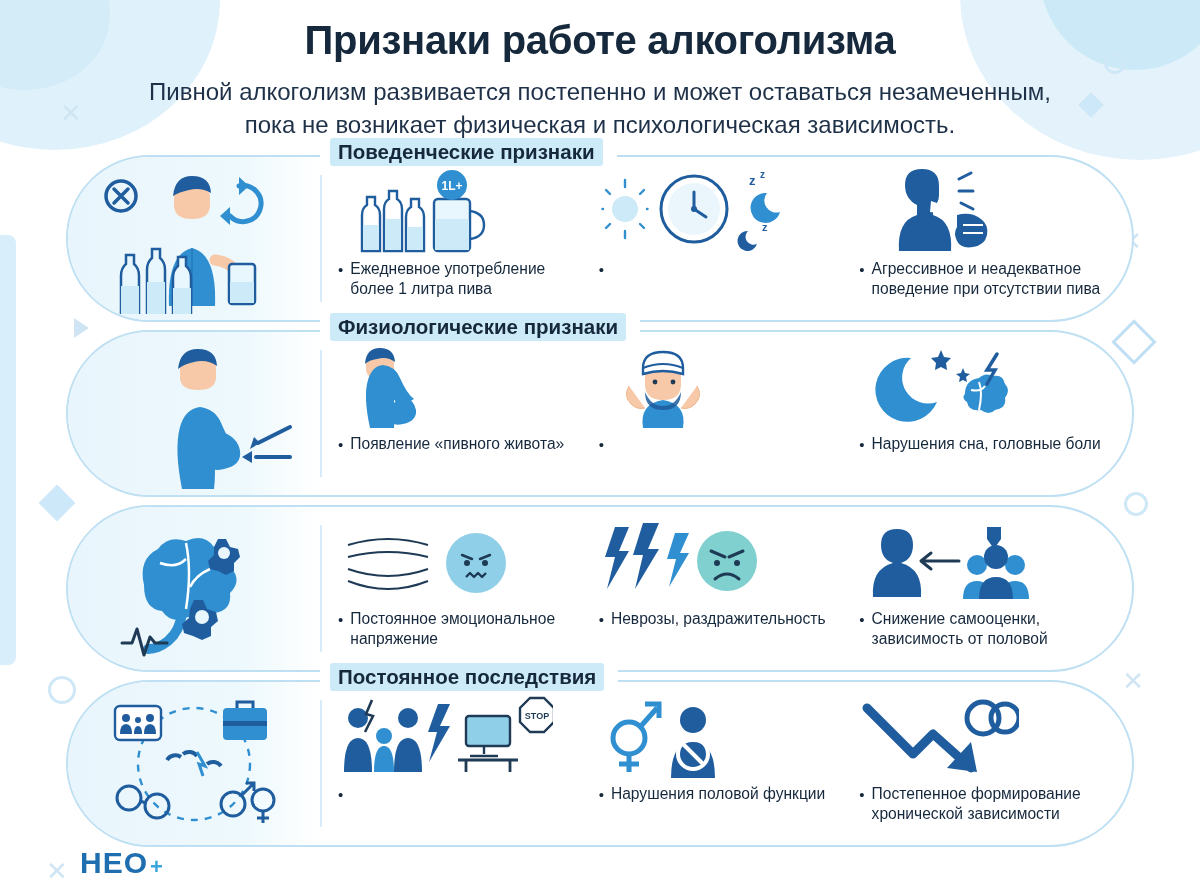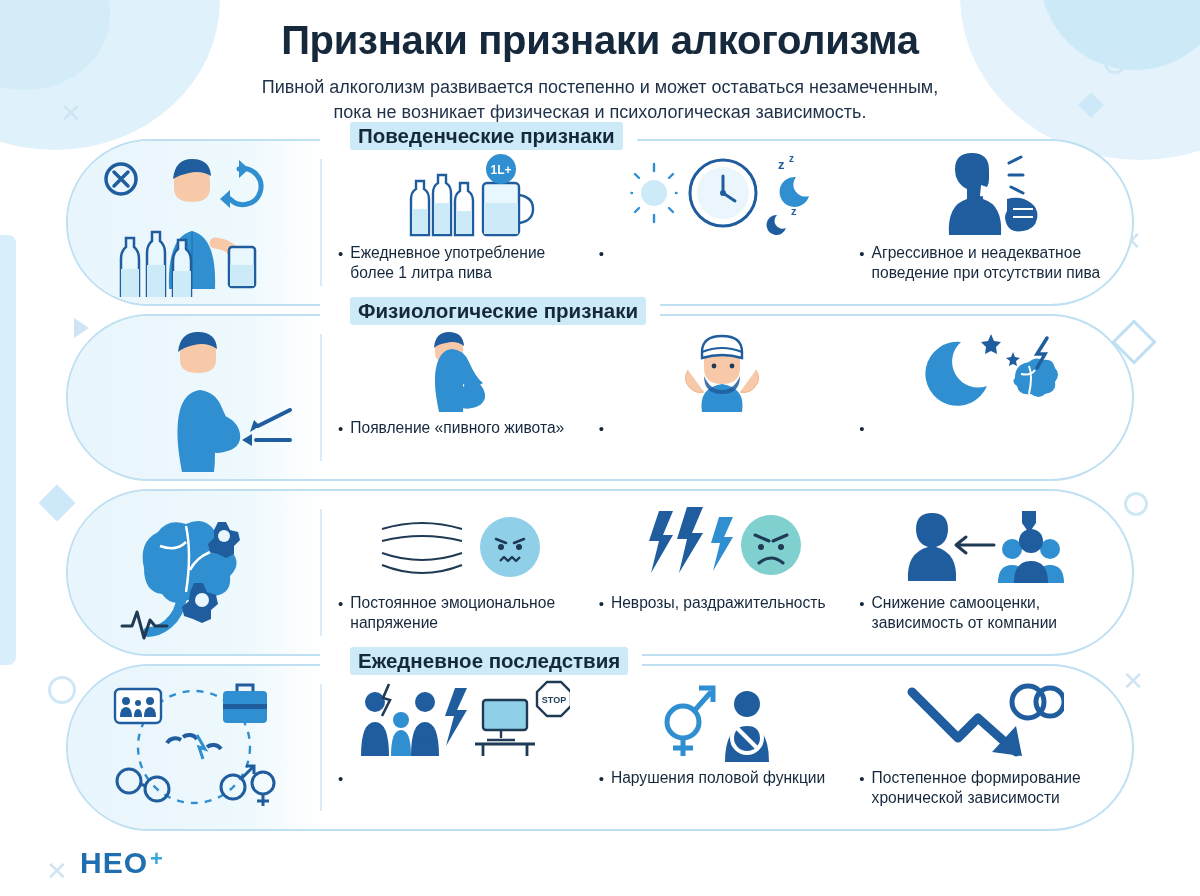--- a/index.html
+++ b/index.html
@@ -81,21 +81,21 @@
   .title {
     font-size: 40px;
     font-weight: bold;
     color: #16283c;
     letter-spacing: -0.3px;
     margin: 0;
   }
   .subtitle {
     margin: 12px auto 10px;
     width: 930px;
-    font-size: 18px;
+    font-size: 24px;
     line-height: 1.38;
     color: #1e3148;
   }
 
   
   .sections { position: relative; margin-top: 14px; }
   .section {
     position: relative;
     margin: 0 66px 8px 66px;
     height: 167px;
@@ -137,21 +137,20 @@
     flex-direction: column;
     align-items: center;
     justify-content: flex-start;
     padding: 0 6px;
     position: relative;
   }
   .item-art {
     height: 86px;
     display: flex;
     align-items: flex-end;
-    justify-content: center;
     width: 100%;
   }
   .item-text {
     display: flex;
     align-items: flex-start;
     font-size: 15.6px;
     line-height: 1.28;
     color: #16283c;
     width: 100%;
     padding-top: 6px;
@@ -172,29 +171,28 @@
     padding: 0 14px 0 10px;
     font-size: 20.5px;
     font-weight: bold;
     color: #16283c;
     white-space: nowrap;
   }
   .sec-label .hl {
     background: #cdeaf8;
     padding: 2px 8px 3px 8px;
     border-radius: 3px;
-    margin-left: 20px;
   }
 
   
   .footer {
     position: absolute;
     left: 80px; bottom: 16px;
     display: flex;
-    align-items: flex-start;
+    align-items: flex-end;
   }
   .logo-text {
     font-size: 30px;
     font-weight: bold;
     color: #1f6fb0;
     letter-spacing: 1px;
   }
   .logo-plus {
     font-size: 22px;
     font-weight: bold;
@@ -218,21 +216,21 @@
 <div class="bg-deco cross-deco" style="left:46px; top:858px;">✕</div>
 <div class="bg-deco diamond" style="left:44px; top:490px;"></div>
 <div class="bg-deco diamond outline" style="right:50px; top:326px;"></div>
 <div class="bg-deco diamond" style="right:100px; top:96px; width:18px; height:18px;"></div>
 <div class="bg-deco ring" style="right:74px; top:52px; width:16px; height:16px;"></div>
 <div class="bg-deco ring" style="right:52px; top:492px; width:18px; height:18px;"></div>
 <div class="bg-deco ring" style="left:48px; top:676px; width:22px; height:22px;"></div>
 <div class="bg-deco tri-deco" style="left:74px; top:318px;"></div>
 
 <div class="header">
-  <h1 class="title">Признаки признаки алкоголизма</h1>
+  <h1 class="title">Признаки работе алкоголизма</h1>
   <div class="subtitle">
     <div>Пивной алкоголизм развивается постепенно и может оставаться незамеченным,</div>
     <div>пока не возникает физическая и психологическая зависимость.</div>
   </div>
 </div>
 
 <div class="sections">
 
   <div class="section">
     <div class="sec-label">
@@ -410,20 +408,21 @@
                 <path d="M82 8 l3 7 7 1 -5 5 1 7 -6 -3 -6 3 1 -7 -5 -5 7 -1 z"></path>
                 <path d="M104 26 l2 5 5 1 -4 3 1 5 -4 -2 -4 2 1 -5 -4 -3 5 -1 z"></path>
               </g>
               <path d="M106 52 q0 -14 14 -16 q6 -6 14 -2 q10 -2 12 8 q6 6 0 14 q2 10 -10 12 q-6 6 -14 0 q-12 2 -14 -8 q-6 -4 -2 -8 z" fill="#2f8fd0"></path>
               <path d="M120 40 q4 10 0 28 M112 48 q10 2 14 -4" fill="none" stroke="#ffffff" stroke-width="2"></path>
               <path d="M138 12 l-10 16 h8 l-8 14" fill="none" stroke="#1f5d9e" stroke-width="3.5" stroke-linecap="round"></path>
             </svg>
           </div>
           <div class="item-text">
             <span class="bullet">•</span>
+            <span>Нарушения сна, головные боли</span>
           </div>
         </div>
 
       </div>
     </div>
   </div>
 
   <div class="section">
     <div class="section-inner">
       <div class="illus">
@@ -499,31 +498,31 @@
               </g>
               <g fill="#1f5d9e">
                 <circle cx="137" cy="38" r="12"></circle>
                 <path d="M120 80 q0 -22 17 -22 q17 0 17 22 z"></path>
               </g>
               <path d="M128 8 l14 0 0 12 -7 10 -7 -10 z" fill="#1f5d9e"></path>
             </svg>
           </div>
           <div class="item-text">
             <span class="bullet">•</span>
-            <span>Снижение самооценки, зависимость от компании</span>
+            <span>Снижение самооценки, зависимость от половой</span>
           </div>
         </div>
 
       </div>
     </div>
   </div>
 
   <div class="section">
     <div class="sec-label">
-      <span class="hl">Ежедневное последствия</span>
+      <span class="hl">Постоянное последствия</span>
     </div>
     <div class="section-inner">
       <div class="illus">
         <svg width="210" height="140" viewBox="0 0 210 140">
           <circle cx="105" cy="70" r="56" fill="none" stroke="#2f8fd0" stroke-width="2.4" stroke-dasharray="7 7"></circle>
 
           <rect x="26" y="12" width="46" height="34" rx="5" fill="#ffffff" stroke="#1f5d9e" stroke-width="2.4"></rect>
           <g fill="#1f5d9e">
             <circle cx="37" cy="24" r="4"></circle>
               <path d="M31 40 q0 -10 6 -10 q6 0 6 10 z"></path>

